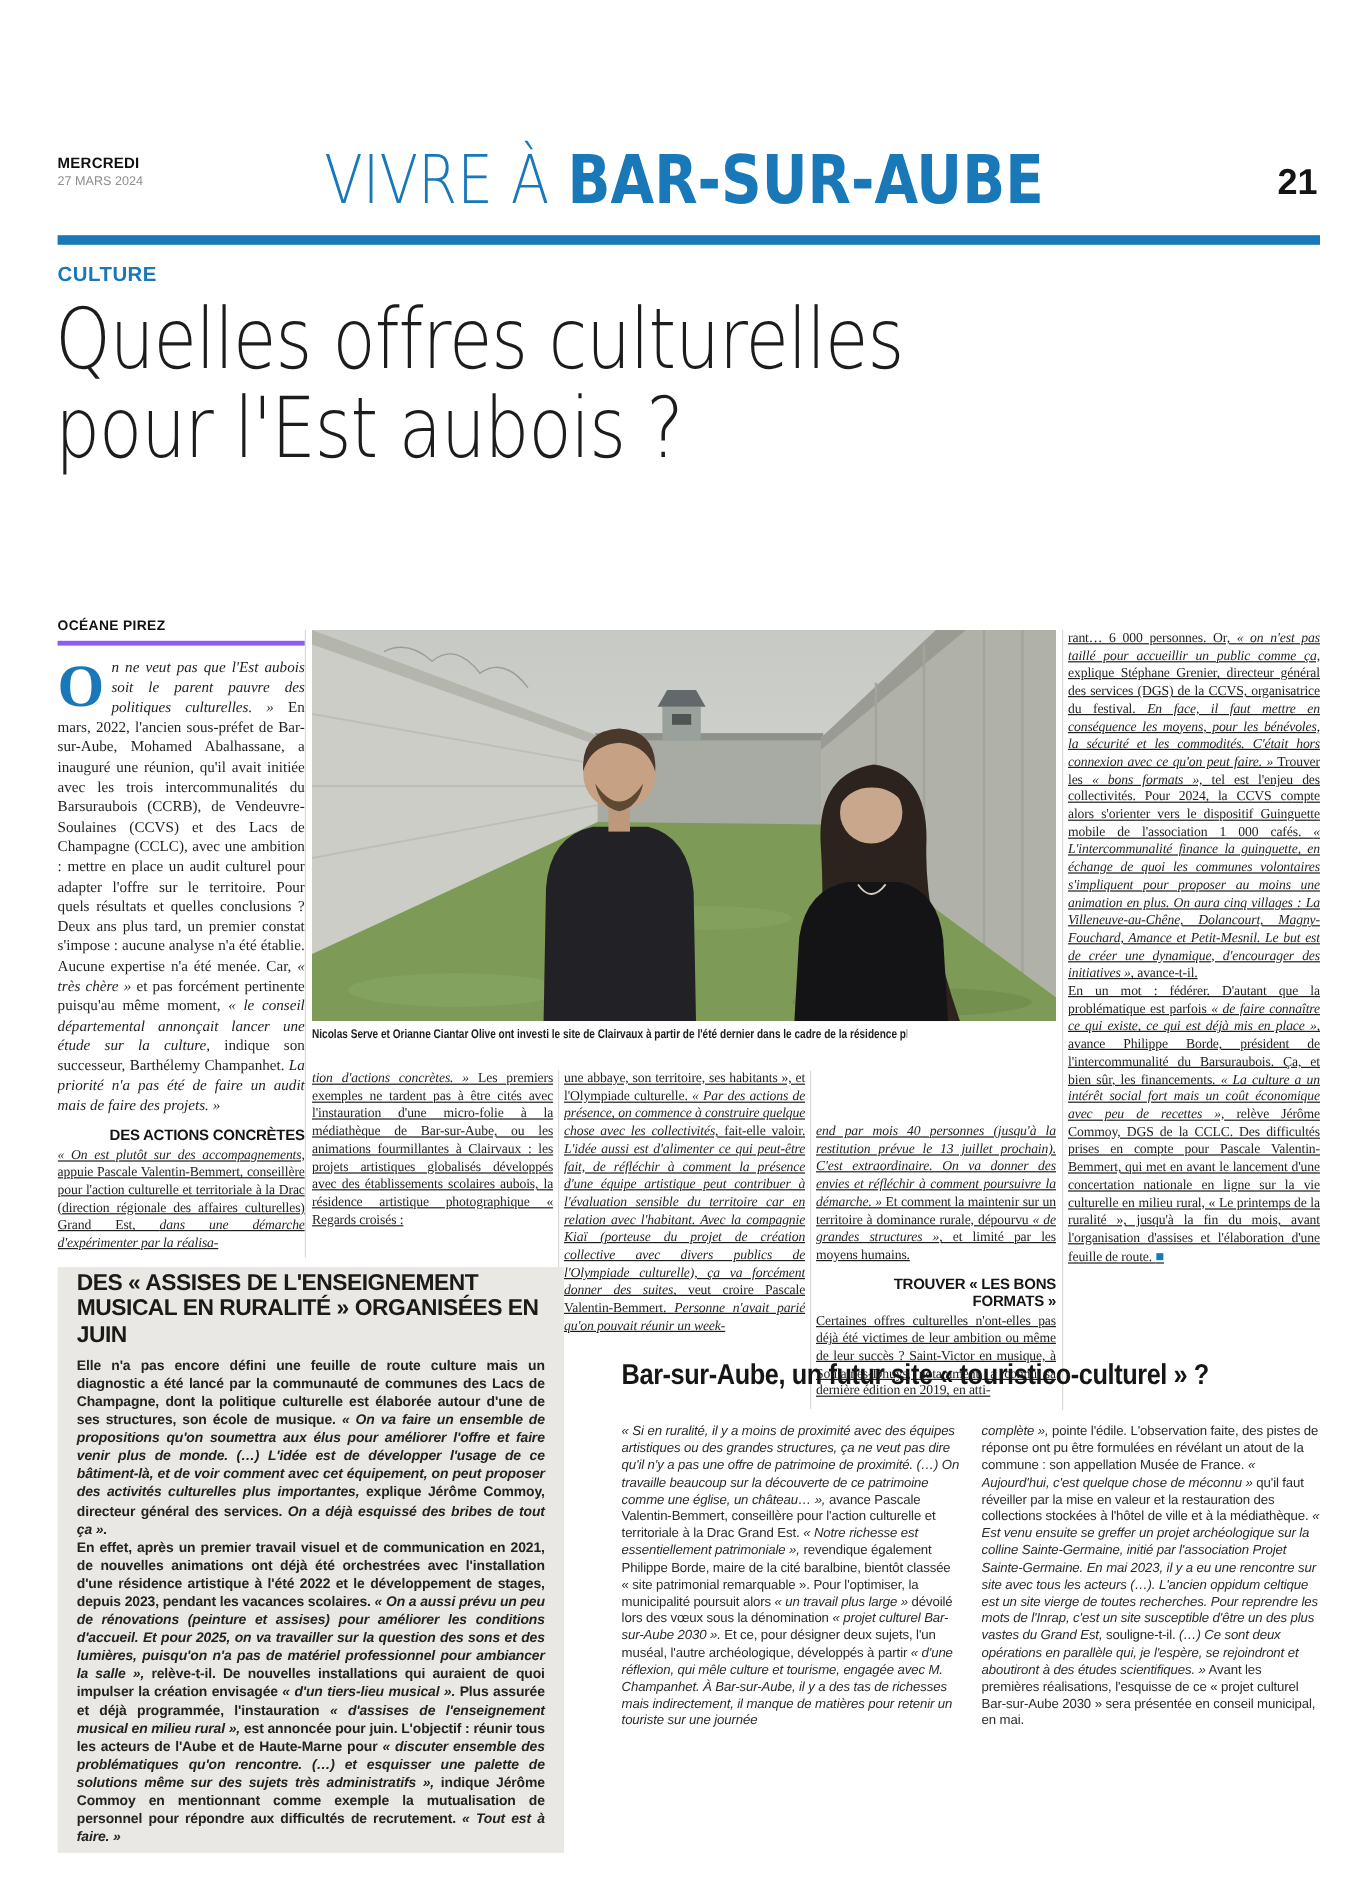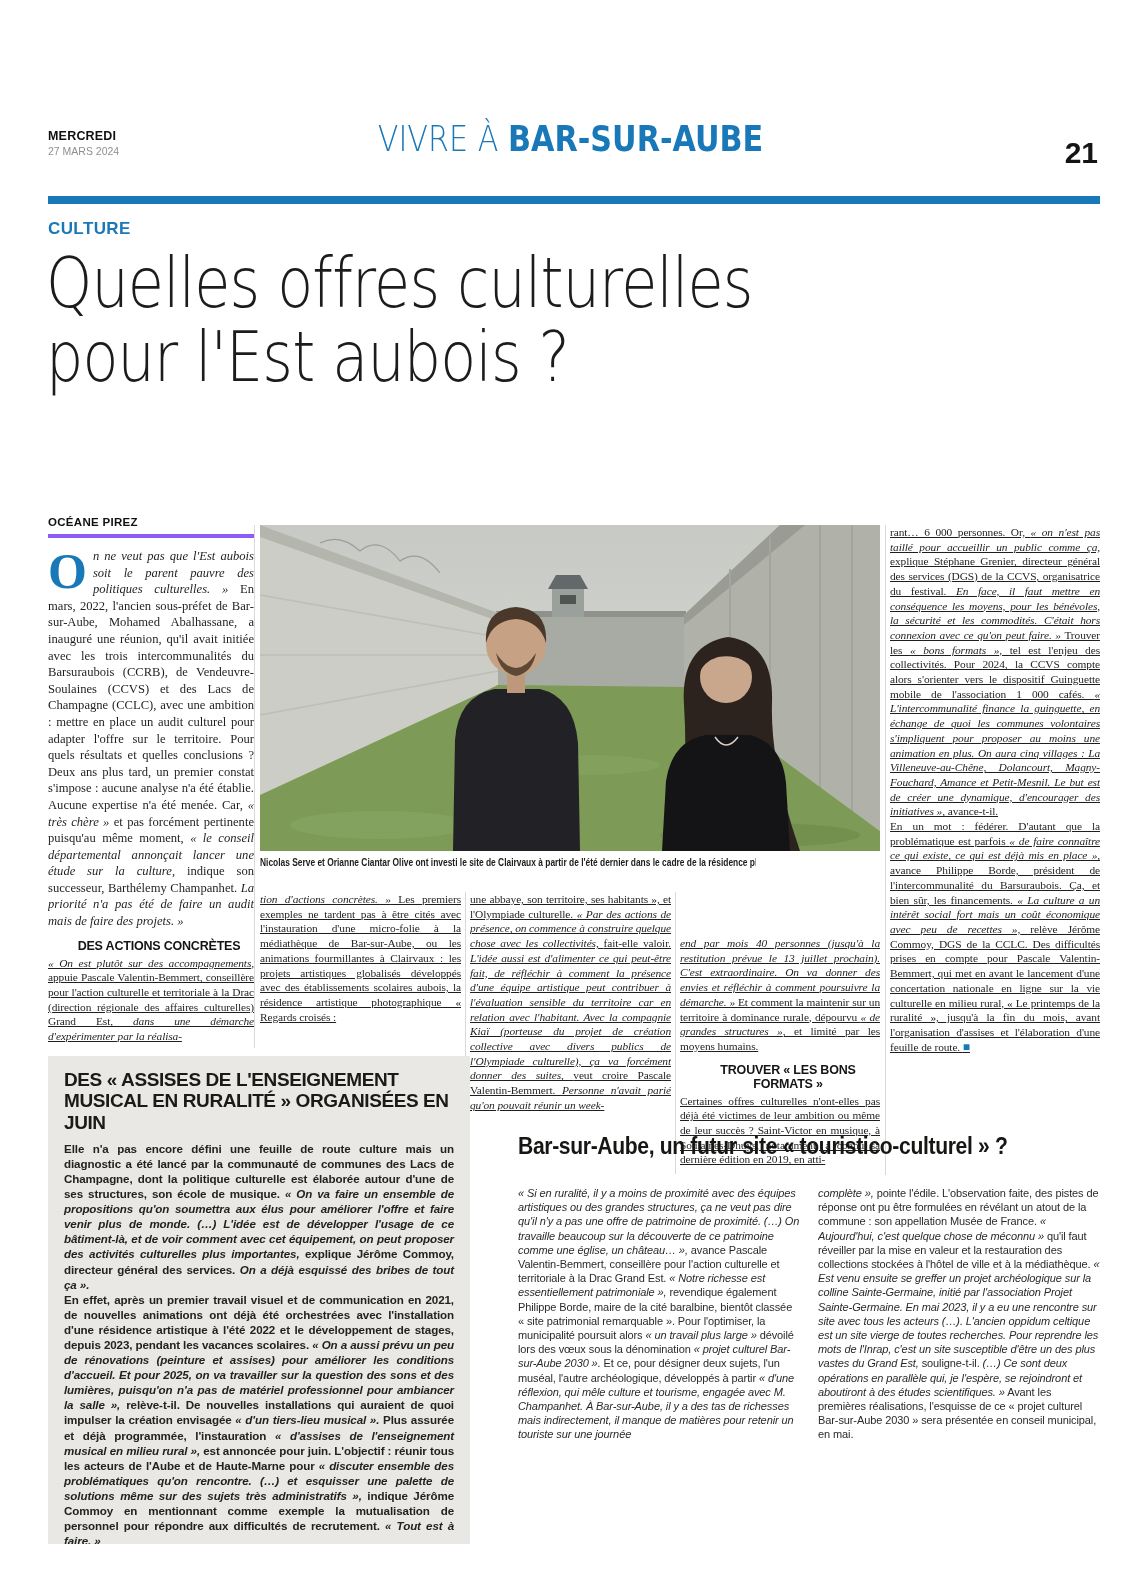--- a/index.html
+++ b/index.html
@@ -3,21 +3,21 @@
 <meta charset="utf-8">
 <style>
   html,body{margin:0;padding:0;background:#ffffff;}
   .page{position:relative;width:1140px;height:1576px;background:#ffffff;overflow:hidden;
         font-family:"Liberation Serif",serif;color:#1f1f1e;}
   
   .date-block{position:absolute;left:48px;top:129px;font-family:"Liberation Sans",sans-serif;}
   .date-day{font-weight:bold;font-size:12.5px;letter-spacing:.2px;color:#111;}
   .date-date{font-size:10.5px;color:#8f8f8c;margin-top:2px;}
   .mast-title{position:absolute;left:0;top:118px;width:1140px;text-align:center;
-              color:#1878b8;font-family:"DejaVu Sans","Liberation Sans",sans-serif;font-size:36px;
+              color:#1878b8;font-family:"DejaVu Sans","Liberation Sans",sans-serif;font-size:56px;
               white-space:nowrap;}
   .mast-inner{display:inline-block;transform:scaleX(.84);transform-origin:center top;}
   .mast-light{font-weight:200;}
   .mast-bold{font-weight:800;}
   .page-num{position:absolute;right:42px;top:136px;font-family:"Liberation Sans",sans-serif;
             font-weight:bold;font-size:30px;color:#141414;text-align:center;}
   .blue-bar{position:absolute;left:48px;top:196px;width:1052px;height:8px;background:#1878b8;}
   .kicker{position:absolute;left:48px;top:219px;font-family:"Liberation Sans",sans-serif;
           font-weight:bold;font-size:17px;color:#1878b8;letter-spacing:.4px;}
   
@@ -36,40 +36,40 @@
   .col{position:absolute;overflow:hidden;text-align:justify;}
   .col p{margin:0;}
   .col1{left:48px;top:548px;width:206px;height:502px;}
   .col2{left:260px;top:892px;width:201px;height:282px;}
   .col3{left:470px;top:892px;width:201px;height:282px;}
   .col4{left:680px;top:936px;width:200px;height:282px;}
   .col5{left:890px;top:525px;width:210px;height:650px;}
   .lede{font-size:12.6px;line-height:16.6px;}
   .body{font-size:11.4px;line-height:14.7px;letter-spacing:-.1px;text-decoration:underline;}
   .subhead{font-family:"Liberation Sans",sans-serif;font-weight:bold;font-size:12.5px;
-           letter-spacing:-.2px;color:#141414;margin:9px 0 3px 0;text-align:center;padding-left:16px;}
+           letter-spacing:-.2px;color:#141414;margin:9px 0 3px 0;text-align:right;padding-left:16px;}
   .it{font-style:italic;}
   .bd{font-weight:bold;}
   .dropcap{float:left;color:#1878b8;font-family:"Liberation Serif",serif;font-weight:bold;
            font-size:50px;line-height:.82;padding:3px 6px 0 0;}
   .end-mark{color:#1878b8;font-style:normal;font-size:12px;}
   .vrule{position:absolute;width:1px;background:#dadad5;}
   .v1{left:254px;top:525px;height:523px;}
   .v2{left:465px;top:892px;height:282px;}
   .v3{left:675px;top:892px;height:282px;}
   .v4{left:885px;top:525px;height:650px;}
   
   .photo{position:absolute;left:260px;top:525px;width:620px;height:326px;margin:0;overflow:hidden;}
   .photo svg{display:block;width:100%;height:100%;}
   .caption{position:absolute;left:260px;top:856px;width:620px;overflow:hidden;
            font-family:"Liberation Sans",sans-serif;font-weight:bold;font-size:10.5px;
            color:#1c1c1c;white-space:nowrap;transform:scaleX(.8);transform-origin:left top;}
   
   .graybox{position:absolute;left:48px;top:1056px;width:422px;height:488px;background:#e9e8e4;
-           box-sizing:border-box;padding:13px 16px;overflow:hidden;}
+           box-sizing:border-box;padding:3px 16px;overflow:hidden;}
   .graybox h2{margin:0 0 8px 0;font-family:"Liberation Sans",sans-serif;font-weight:bold;
               font-size:19px;line-height:1.12;letter-spacing:-.4px;color:#1a1a18;}
   .graybox p{margin:0;font-family:"Liberation Sans",sans-serif;font-weight:bold;
              font-size:11.6px;line-height:15.1px;text-align:justify;color:#222220;
              letter-spacing:-.1px;}
   
   .secondary{position:absolute;left:518px;top:1132px;width:582px;height:360px;}
   .secondary h2{margin:0;font-family:"Liberation Sans",sans-serif;font-weight:bold;
                 font-size:24px;letter-spacing:-.4px;color:#161614;white-space:nowrap;
                 transform:scaleX(.88);transform-origin:left top;}

